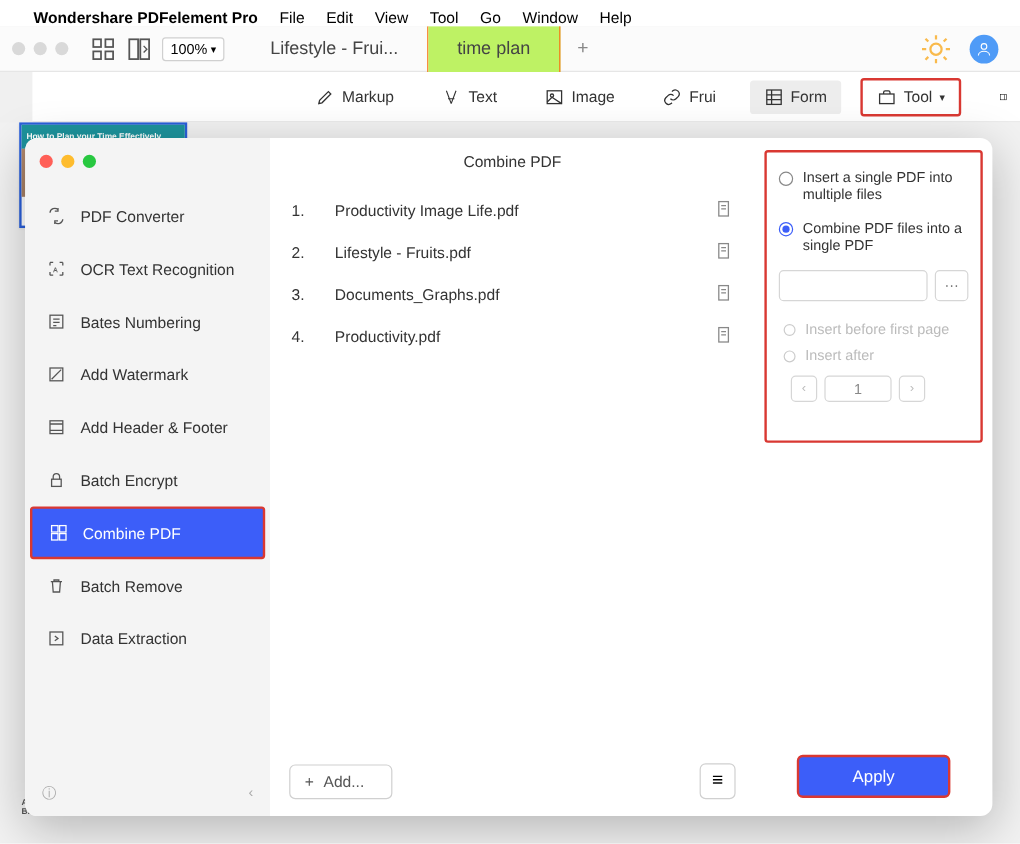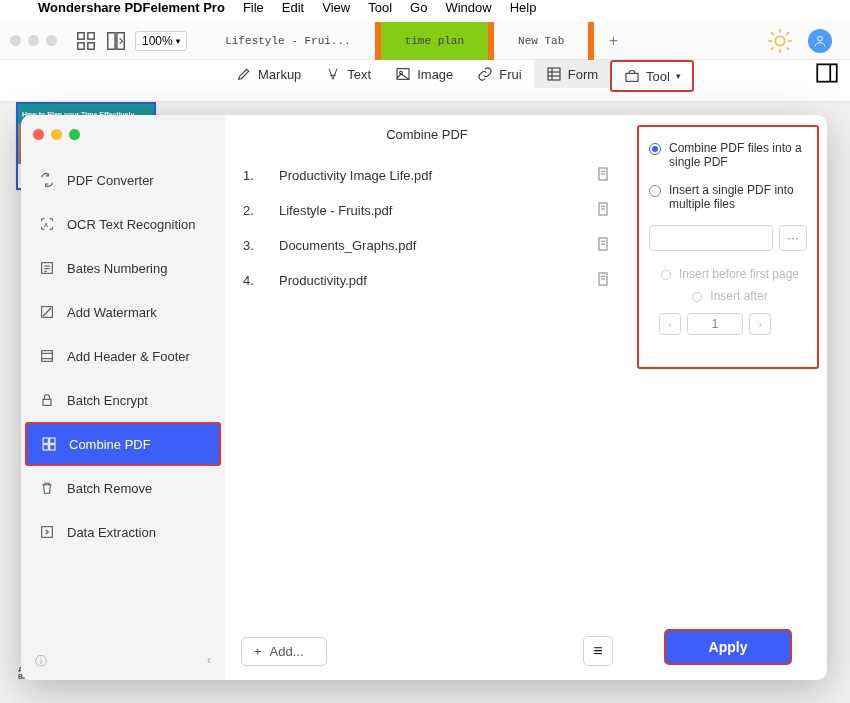--- a/index.html
+++ b/index.html
@@ -1,36 +1,36 @@
 <!DOCTYPE html>
 <html><head>
 <meta charset="utf-8">
 <style>
 * { margin: 0; padding: 0; box-sizing: border-box; font-family: -apple-system, BlinkMacSystemFont, "Segoe UI", sans-serif; }
 body { width: 850px; height: 703px; background: #f0f0f0; overflow: hidden; position: relative; }
 
 
-.menubar { height: 22px; background: #fff; display: flex; align-items: flex-start; padding-left: 20px; font-size: 13px; gap: 18px; }
+.menubar { height: 22px; background: #fff; display: flex; align-items: flex-end; padding-left: 10px; font-size: 13px; gap: 18px; }
 .menubar .apple { font-size: 15px; }
 
 
 .app-toolbar { height: 38px; background: #fbfbfb; display: flex; align-items: center; padding: 0 10px; gap: 8px; border-bottom: 1px solid #e6e6e6; }
 .traffic-lights { display: flex; gap: 7px; margin-right: 10px; }
 .traffic-lights span { width: 11px; height: 11px; border-radius: 50%; background: #d9d9d9; display: inline-block; }
 .tb-icon { width: 22px; height: 22px; display: flex; align-items: center; justify-content: center; color: #555; }
 .zoom { border: 1px solid #d0d0d0; border-radius: 3px; padding: 2px 6px; font-size: 12px; background: #fff; display: flex; align-items: center; gap: 3px; }
 .tabs { display: flex; margin-left: 6px; flex: 1; }
-.tab { padding: 0 24px; height: 38px; display: flex; align-items: center; font-size: 11px; color: #444; border-right: 6px solid #f97316; font-family: Liberation Mono, monospace; }
-.tab.active { background: #84cc16; }
+.tab { padding: 0 24px; height: 38px; display: flex; align-items: center; font-size: 15px; color: #444; border-right: 1px solid #f97316; }
+.tab.active { background: #bef264; }
 .tab-add { width: 38px; display: flex; align-items: center; justify-content: center; color: #888; }
 .sunny { width: 28px; height: 28px; color: #f9ba4c; margin: 0 6px; }
 .avatar { width: 24px; height: 24px; border-radius: 50%; background: #4f9bf7; color: #fff; display: flex; align-items: center; justify-content: center; font-size: 13px; margin-left: auto; margin-right: 8px; }
 
 
-.ribbon { height: 42px; background: #fff; display: flex; align-items: flex-start; padding: 0 10px 0 224px; gap: 0; border-bottom: 1px solid #e6e6e6; }
+.ribbon { height: 42px; background: #fff; display: flex; align-items: center; padding: 0 10px 0 224px; gap: 16px; border-bottom: 1px solid #e6e6e6; margin-left: 27px; }
 .ribbon-btn { display: flex; align-items: center; gap: 6px; padding: 6px 12px; font-size: 13px; color: #333; border-radius: 3px; }
 .ribbon-btn.active { background: #ededed; }
 .ribbon-btn.highlighted { border: 2px solid #d93832; border-radius: 3px; }
 .ribbon-spacer { flex: 1; }
 .ribbon-end { width: 26px; height: 26px; display: flex; align-items: center; justify-content: center; }
 
 
 .bg-content { position: absolute; top: 102px; left: 0; width: 850px; height: 600px; background: #f2f2f2; }
 .thumb-strip { position: absolute; left: 16px; top: 0; width: 180px; }
 .thumb { width: 140px; height: 88px; background: #fff; border: 1px solid #c8c8c8; box-shadow: 0 1px 2px rgba(0,0,0,0.1); margin-bottom: 10px; position: relative; }
@@ -68,27 +68,27 @@
 .right-panel { width: 198px; padding: 10px 8px; }
 .options-box { border: 2px solid #d93832; border-radius: 3px; padding: 14px 10px; min-height: 244px; }
 .radio-row { display: flex; gap: 8px; font-size: 12px; color: #333; margin-bottom: 14px; align-items: flex-start; }
 .radio-dot { width: 12px; height: 12px; border: 1px solid #888; border-radius: 50%; flex-shrink: 0; margin-top: 2px; position: relative; }
 .radio-dot.checked { border-color: #3c5ef9; }
 .radio-dot.checked::after { content: ''; position: absolute; width: 6px; height: 6px; background: #3c5ef9; border-radius: 50%; top: 2px; left: 2px; }
 .radio-dot.disabled { border-color: #ccc; }
 .input-row { display: flex; gap: 6px; margin-bottom: 12px; }
 .txt-input { flex: 1; height: 26px; border: 1px solid #d6d6d6; border-radius: 4px; }
 .dots-btn { width: 28px; height: 26px; border: 1px solid #d6d6d6; border-radius: 4px; display: flex; align-items: center; justify-content: center; font-size: 12px; color: #666; }
-.sub-radio { display: flex; gap: 8px; font-size: 12px; color: #bbb; padding: 4px 0 4px 4px; align-items: center; justify-content: center; }
+.sub-radio { display: flex; gap: 8px; font-size: 12px; color: #bbb; padding: 4px 0 4px 4px; align-items: center; }
 .sub-radio .radio-dot { width: 10px; height: 10px; }
 .sub-radio .radio-dot.dchecked::after { content: ''; position: absolute; width: 4px; height: 4px; background: #bbb; border-radius: 50%; top: 2px; left: 2px; }
 .stepper { display: flex; gap: 6px; margin-top: 6px; padding-left: 10px; }
 .step-btn { width: 22px; height: 22px; border: 1px solid #d6d6d6; border-radius: 4px; display: flex; align-items: center; justify-content: center; font-size: 11px; color: #bbb; }
 .step-input { width: 56px; height: 22px; border: 1px solid #d6d6d6; border-radius: 4px; text-align: center; font-size: 12px; color: #888; display: flex; align-items: center; justify-content: center; }
-.apply-btn { margin-top: 260px; background: #3c5ef9; color: #fff; border: 2px solid #d93832; border-radius: 5px; padding: 8px 0; text-align: center; font-size: 14px; width: 128px; margin-left: auto; margin-right: auto; font-weight: bold; }
+.apply-btn { margin-top: 260px; background: #3c5ef9; color: #fff; border: 2px solid #d93832; border-radius: 5px; padding: 8px 0; text-align: center; font-size: 14px; width: 128px; margin-left: auto; margin-right: auto; }
 
 svg { width: 100%; height: 100%; stroke: currentColor; fill: none; stroke-width: 1.6; }
 </style>
 </head>
 <body>
 
 <div class="menubar">
   <span class="apple"></span>
   <span style="font-weight:600">Wondershare PDFelement Pro</span>
   <span>File</span>
@@ -121,21 +121,20 @@
         <polyline points="16,9 19,12 16,15" stroke-width="1.2"></polyline>
       </svg>
     </div>
   <div class="zoom">
       <span>100%</span>
       <span style="font-size:9px">▾</span>
     </div>
   <div class="tabs">
     <div class="tab">Lifestyle - Frui...</div>
     <div class="tab active">time plan</div>
-    <div class="tab">New Tab</div>
     <div class="tab-add">+</div>
   </div>
   <div class="sunny"><svg viewBox="0 0 24 24">
         <circle cx="12" cy="12" r="4"></circle>
         <line x1="12" y1="2" x2="12" y2="5"></line>
         <line x1="12" y1="19" x2="12" y2="22"></line>
         <line x1="2" y1="12" x2="5" y2="12"></line>
         <line x1="19" y1="12" x2="22" y2="12"></line>
         <line x1="4.5" y1="4.5" x2="6.5" y2="6.5"></line>
         <line x1="17.5" y1="17.5" x2="19.5" y2="19.5"></line>
@@ -363,26 +362,26 @@
         </div>
       <div class="menu-btn">
           <span>≡</span>
         </div>
     </div>
   </div>
 
   <div class="right-panel">
     <div class="options-box">
       <div class="radio-row">
+        <span class="radio-dot"></span>
+        <span>Insert a single PDF into multiple files</span>
+      </div>
+      <div class="radio-row">
         <span class="radio-dot checked"></span>
         <span>Combine PDF files into a single PDF</span>
-      </div>
-      <div class="radio-row">
-        <span class="radio-dot"></span>
-        <span>Insert a single PDF into multiple files</span>
       </div>
       <div class="input-row">
         <div class="txt-input"></div>
         <div class="dots-btn">···</div>
       </div>
       <div class="sub-radio">
           <span class="radio-dot disabled"></span>
           <span>Insert before first page</span>
         </div>
       <div class="sub-radio">

